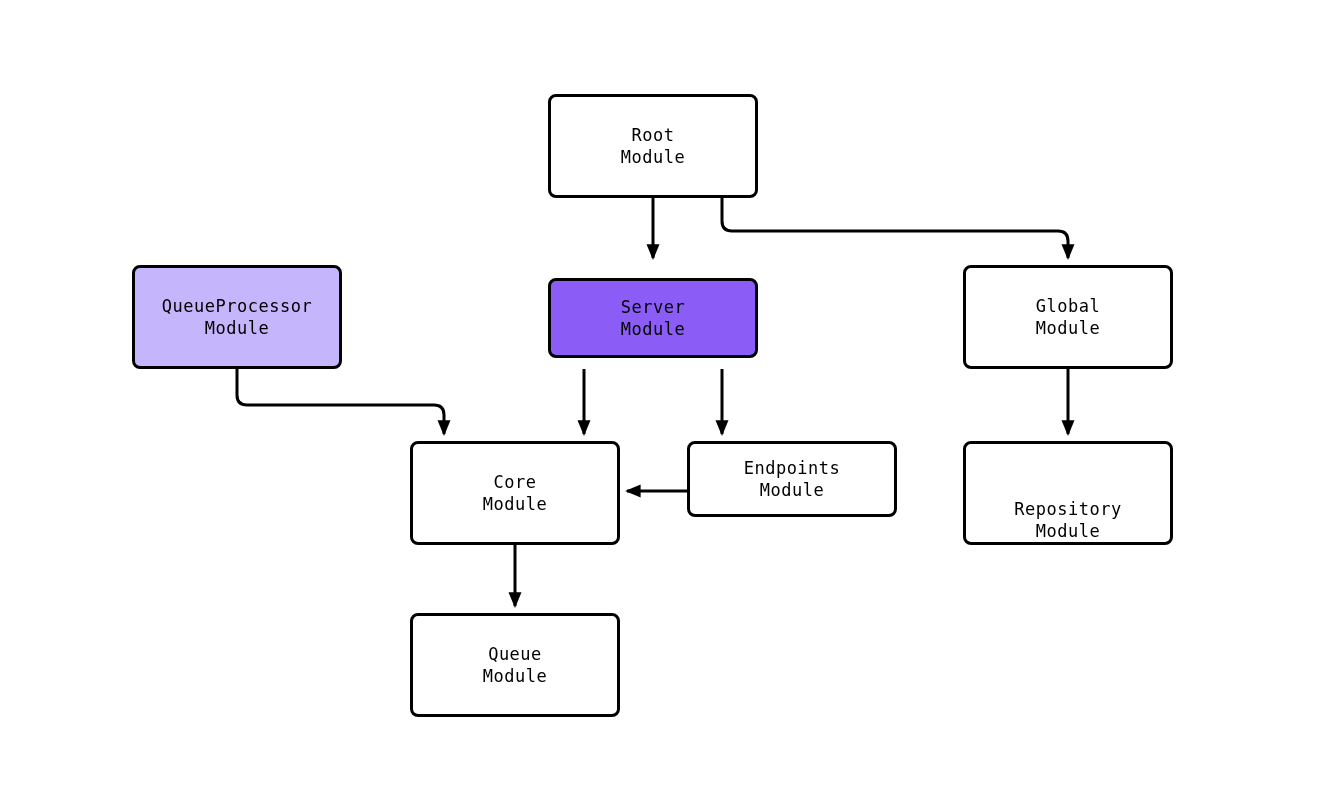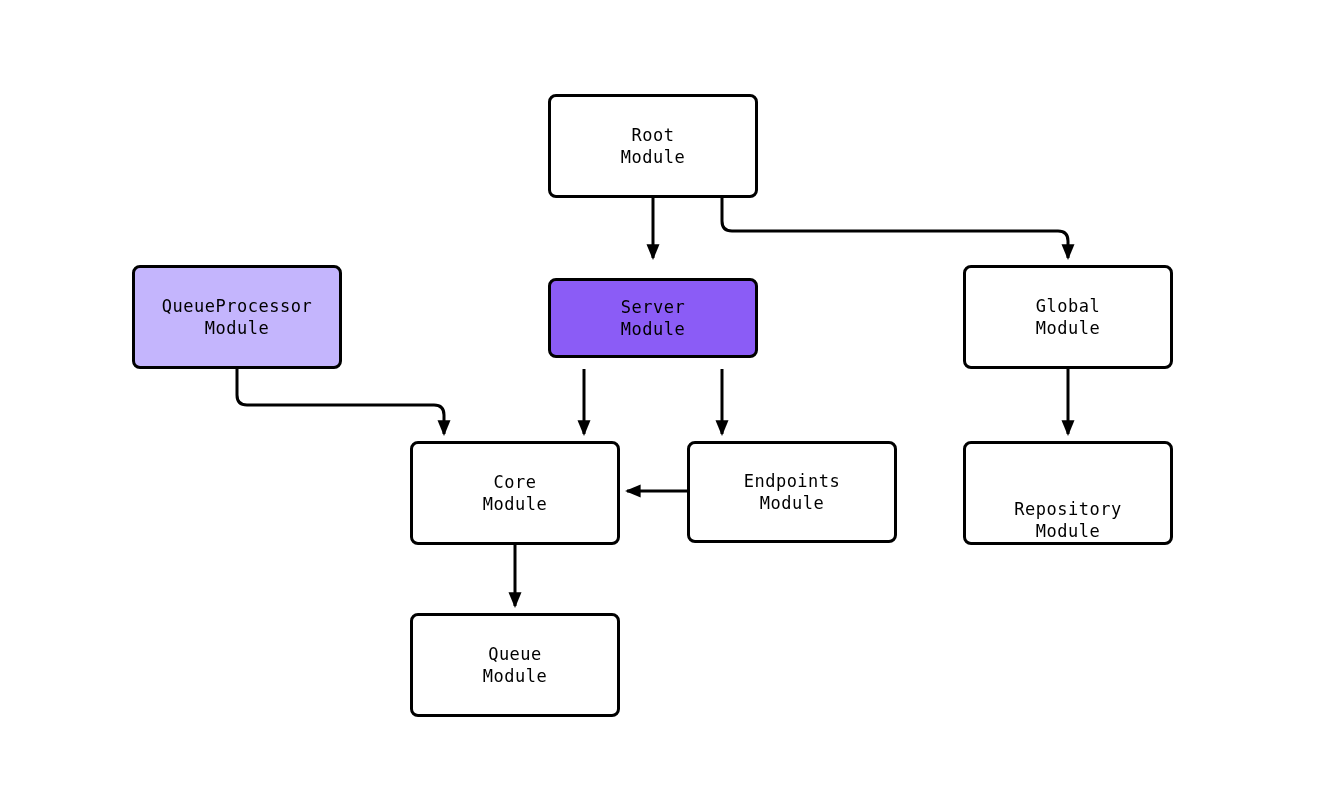--- a/index.html
+++ b/index.html
@@ -85,21 +85,21 @@
 Module</span>
   </div>
   <div class="node" style="left: 963px; top: 265px; width: 210px; height: 104px; background: rgb(255, 255, 255); border-color: rgb(0, 0, 0);">
     <span class="node-label">Global
 Module</span>
   </div>
   <div class="node" style="left: 410px; top: 441px; width: 210px; height: 104px; background: rgb(255, 255, 255); border-color: rgb(0, 0, 0);">
     <span class="node-label">Core
 Module</span>
   </div>
-  <div class="node" style="left: 687px; top: 441px; width: 210px; height: 102px; background: rgb(255, 255, 255); border-color: rgb(0, 0, 0);">
+  <div class="node" style="left: 687px; top: 441px; width: 210px; height: 76px; background: rgb(255, 255, 255); border-color: rgb(0, 0, 0);">
     <span class="node-label">Endpoints
 Module</span>
   </div>
   <div class="node" style="left: 963px; top: 441px; width: 210px; height: 104px; background: rgb(255, 255, 255); border-color: rgb(0, 0, 0); justify-content: flex-end;">
     <span class="node-label">Repository
 Module</span>
   </div>
   <div class="node" style="left: 410px; top: 613px; width: 210px; height: 104px; background: rgb(255, 255, 255); border-color: rgb(0, 0, 0); justify-content: center;">
     <span class="node-label">Queue
 Module</span>

